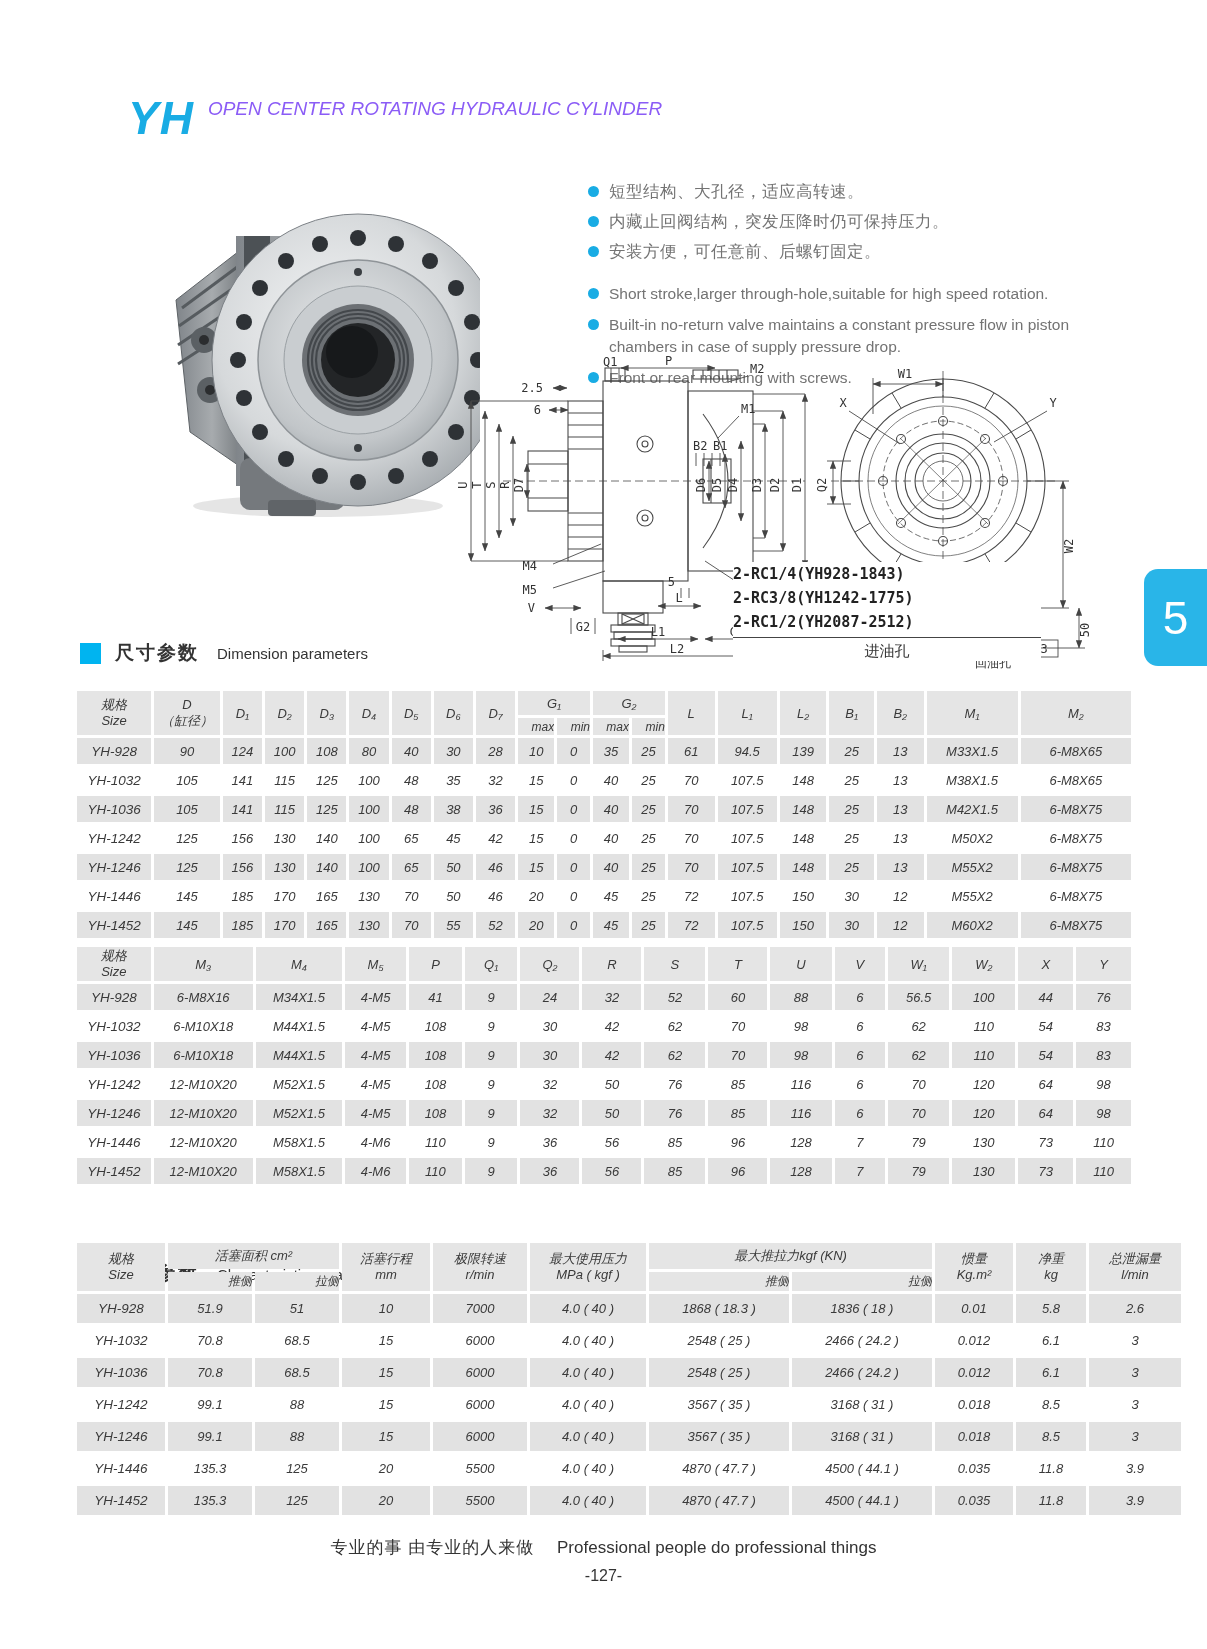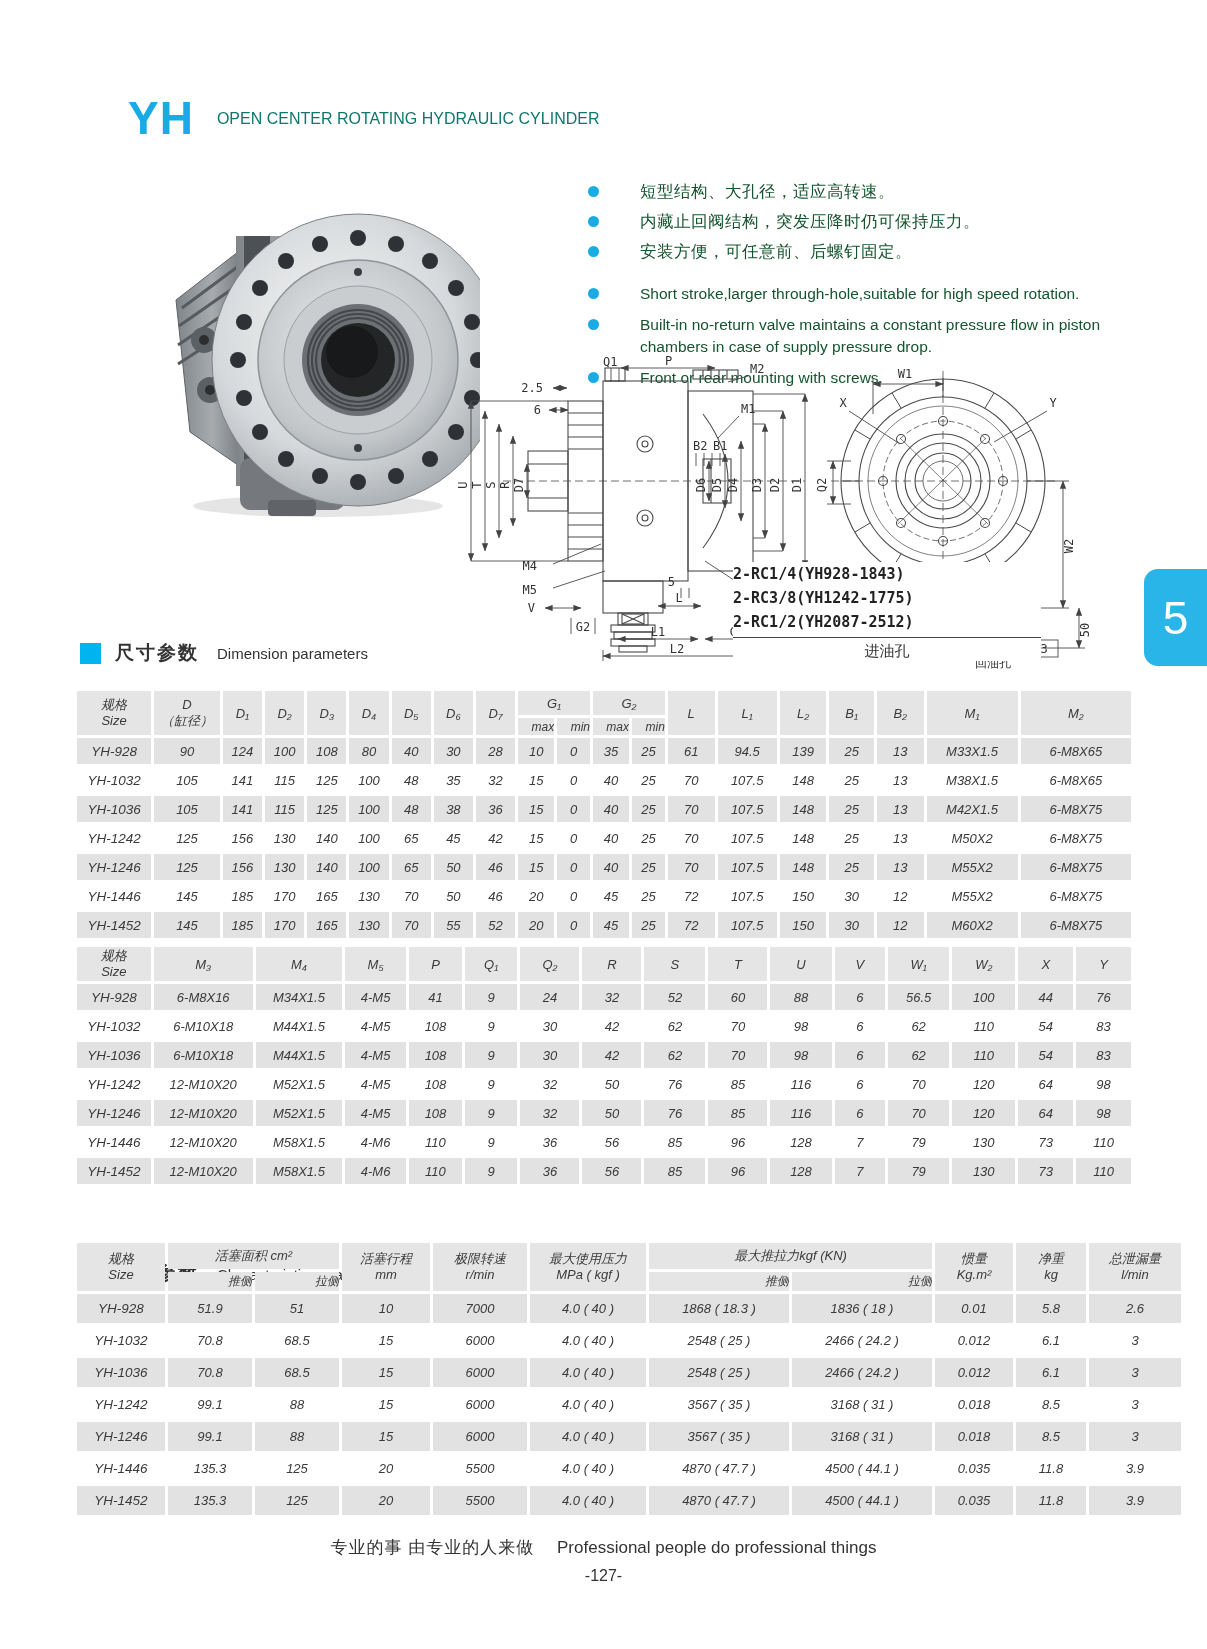--- a/index.html
+++ b/index.html
@@ -1,32 +1,32 @@
 <!DOCTYPE html>
 <html><head>
 <meta charset="utf-8">
 <style>
   html,body{margin:0;padding:0;}
   body{
     width:1207px;height:1649px;position:relative;background:#ffffff;
     font-family:"Liberation Sans","DejaVu Sans",sans-serif;color:#3a3a3a;overflow:hidden;
   }
   
-  .hdr{position:absolute;left:128px;top:96px;display:flex;align-items:center;}
+  .hdr{position:absolute;left:128px;top:96px;display:flex;align-items:flex-start;font-style:italic;}
   .hdr .logo{font-size:46px;font-weight:bold;color:#19ace4;line-height:44px;letter-spacing:1px;}
   .hdr .titles{margin-left:14px;}
   .hdr .t-cn{font-size:27px;color:#19ace4;font-weight:bold;line-height:28px;letter-spacing:3px;}
-  .hdr .t-en{font-size:16px;color:#0f766e;line-height:22px;margin-top:2px;margin-left:9px;}
+  .hdr .t-en{font-size:19px;color:#8b5cf6;line-height:22px;margin-top:2px;}
   
   .photo{position:absolute;left:148px;top:200px;width:332px;height:324px;}
   
   .features{position:absolute;left:588px;top:181px;width:530px;}
   .feat{display:flex;margin-bottom:9px;}
   .feat .dot{flex:0 0 11px;width:11px;height:11px;border-radius:50%;background:#19ace4;margin:5px 10px 0 0;}
-  .feat .txt{font-size:16px;line-height:21px;color:#14532d;margin-left:31px;}
+  .feat .txt{font-size:16px;line-height:21px;color:#737373;}
   .feat.cn .txt{font-size:16.5px;letter-spacing:0.5px;}
   .gap{height:12px;}
   .feat.en .txt{font-size:15.5px;line-height:22px;}
   
   .drawings{position:absolute;left:453px;top:356px;width:652px;height:314px;}
   svg text{font-family:"DejaVu Sans Mono",monospace;font-size:12px;fill:#333;}
   .port-notes{position:absolute;left:733px;top:562px;width:308px;z-index:3;background:#fff;}
   .port-notes .line{font-family:"DejaVu Sans Mono",monospace;font-weight:bold;font-size:15px;line-height:24px;color:#222;white-space:nowrap;}
   .port-notes .rule{border-top:1.5px solid #444;margin-top:3px;}
   .port-notes .inlet{text-align:center;font-size:15px;color:#333;margin-top:4px;}

